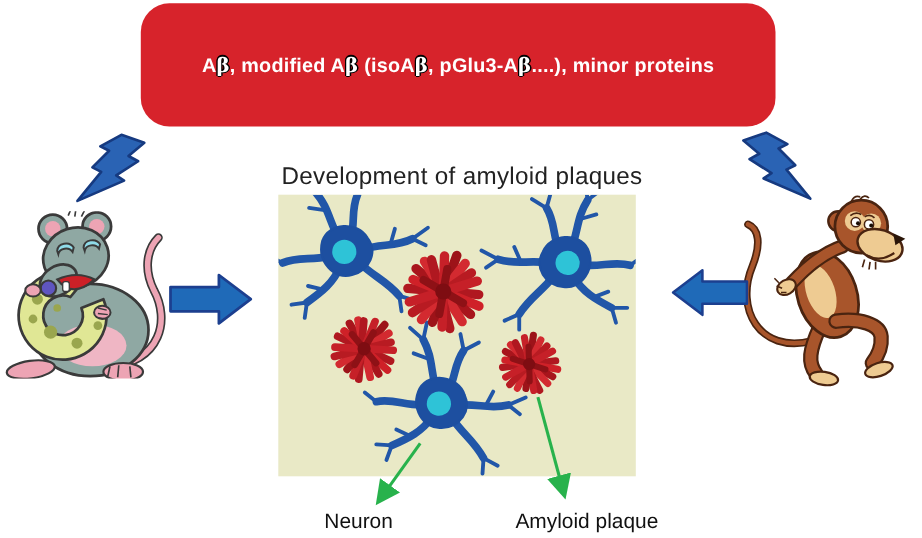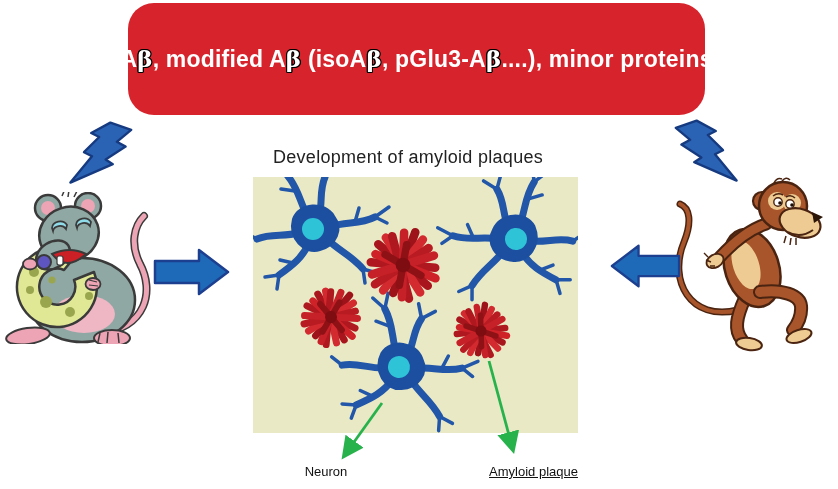--- a/index.html
+++ b/index.html
@@ -7,43 +7,43 @@
     width:838px;height:489px;background:#ffffff;
     font-family:"Liberation Sans", sans-serif;
     position:relative;overflow:hidden;
   }
   .abs{position:absolute;}
   
   .banner{
     left:128px;top:3px;width:577px;height:112px;
     background:#d7232b;border-radius:26px;
     display:flex;flex-direction:column;justify-content:center;align-items:center;
-    color:#ffffff;font-weight:700;font-size:23px;line-height:27px;
+    color:#ffffff;font-weight:700;font-size:18px;line-height:27px;
     text-align:center;white-space:nowrap;letter-spacing:0.2px;
   }
   .beta{
     font-family:"DejaVu Serif", serif;
     color:#ffffff;font-weight:700;
     text-shadow:-1.2px 0 #000,1.2px 0 #000,0 -1.2px #000,0 1.2px #000,
                 -0.9px -0.9px #000,0.9px 0.9px #000,-0.9px 0.9px #000,0.9px -0.9px #000;
   }
   
   .panel{
     left:253px;top:177px;width:325px;height:256px;
     background:#e9e9c6;overflow:hidden;
   }
   .panel-title{
-    left:238px;top:147px;width:340px;text-align:center;
-    color:#222222;font-size:18px;letter-spacing:0.3px;
+    left:250px;top:147px;width:340px;text-align:center;
+    color:#222222;font-size:22px;letter-spacing:0.3px;
   }
   .caption{
-    color:#111111;font-size:13px;text-align:center;
+    color:#111111;font-size:19px;text-align:center;
   }
   .cap-neuron{left:276px;top:464px;width:100px;}
-  .cap-plaque{left:451px;top:464px;width:165px;text-decoration:underline;}
+  .cap-plaque{left:451px;top:464px;width:165px;}
   svg{display:block;}
   .overlay{left:0;top:0;pointer-events:none;}
 </style>
 </head>
 <body>
 
 <div class="abs banner">
   <div>
     <span>A</span><span class="beta">β</span><span>, modified A</span><span class="beta">β</span><span> (isoA</span><span class="beta">β</span><span>, pGlu3-A</span><span class="beta">β</span><span>....), minor proteins</span>
   </div>

